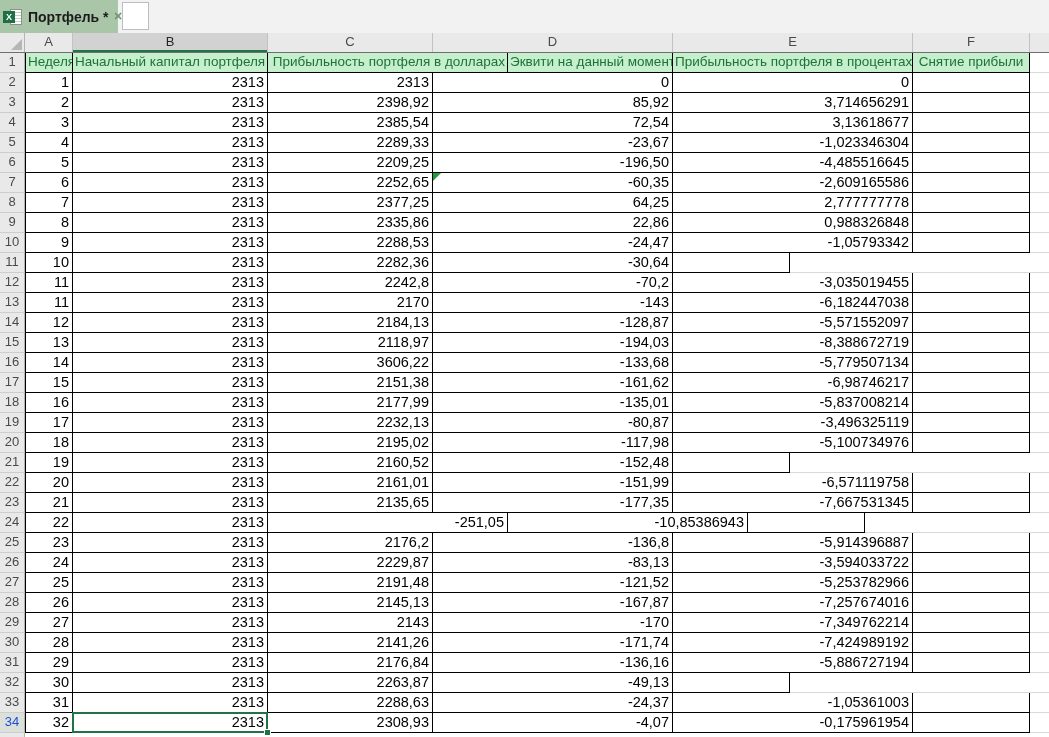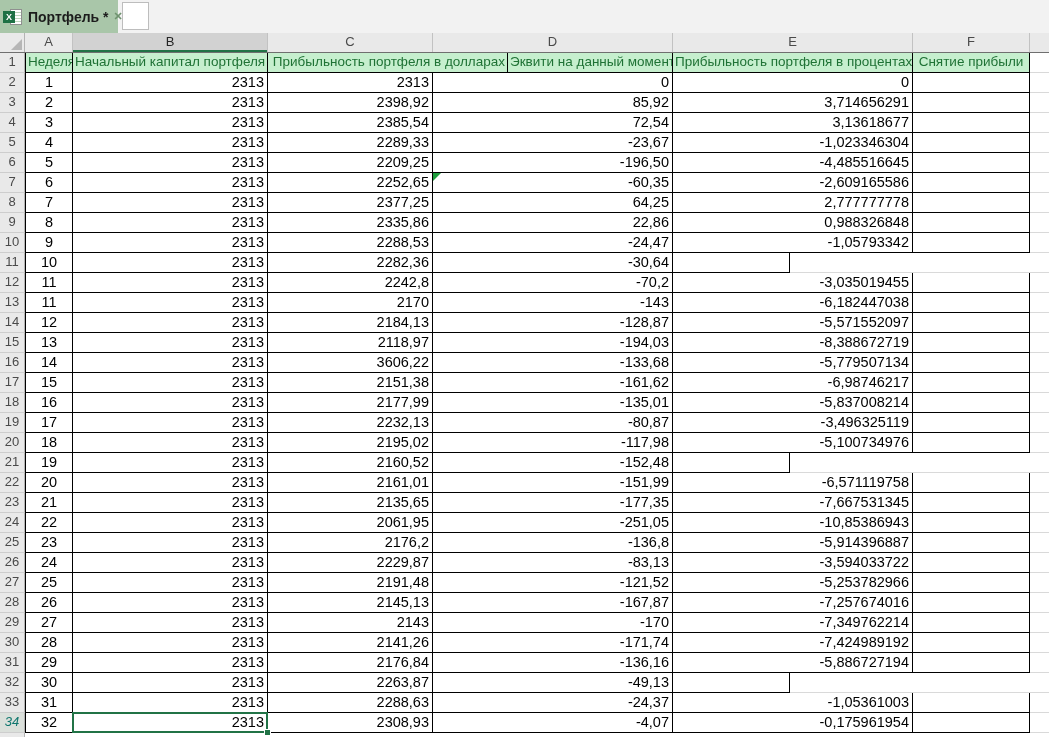--- a/index.html
+++ b/index.html
@@ -26,24 +26,24 @@
   .colhdr { border-right:1px solid #c2c2c2; font-size:13px; color:#4a4a4a; text-align:center; line-height:18px; }
   .colhdr.selcol { background:#d2d2d2; box-shadow:inset 0 -2px 0 #217346; color:#262626; }
   .c0 { width:48px; } .c1 { width:195px; } .c2 { width:165px; }
   .c3 { width:240px; } .c4 { width:240px; } .c5 { width:117px; }
   .cg { flex:1; border-right:none; }
 
   
   .row { display:flex; height:20px; }
   .rowhdr { width:25px; background:#e9e9e9; border-right:1px solid #b3b3b3; border-bottom:1px solid #cdcdcd;
             font-size:13px; color:#4a4a4a; text-align:center; line-height:18px; }
-  .rowhdr.selrow { background:#dbe0db; color:#0f766e;font-style:italic; }
+  .rowhdr.selrow { background:#dbe0db; color:#1d4ed8; }
   .cell { border-right:1px solid #000; border-bottom:1px solid #000; font-size:14.5px; line-height:18px;
           color:#000; padding:0 3px; white-space:nowrap; position:relative; }
-  .cell.c0 { border-left:1px solid #000; text-align:center; }
+  .cell.c0 { border-left:1px solid #000; text-align:right; }
   .cell.c1, .cell.c2, .cell.c3, .cell.c4 { text-align:right; }
   .cell.cg { border-right:none; border-bottom:1px solid #d9d9d9; border-left:none; }
   .hdrcell { background:#c6efce; color:#1f7235; font-size:13.5px; text-align:center; padding:0 2px; overflow:hidden; }
 
   
   .cell.sel::after { content:""; position:absolute; left:-1px; top:-1px; right:-1px; bottom:-1px;
                      border:2px solid #217346; pointer-events:none; z-index:4; }
   .handle { position:absolute; right:-4px; bottom:-4px; width:7px; height:7px;
             background:#217346; border:1px solid #fff; z-index:5; }
 
@@ -312,21 +312,20 @@
       <div class="cell c2">2135,65</div>
       <div class="cell c3">-177,35</div>
       <div class="cell c4">-7,667531345</div>
       <div class="cell c5"></div>
       <div class="cell cg"></div>
     </div>
     <div class="row">
       <div class="rowhdr">24</div>
       <div class="cell c0">22</div>
       <div class="cell c1">2313</div>
-      <div class="cell c2">2061,95</div>
       <div class="cell c3">-251,05</div>
       <div class="cell c4">-10,85386943</div>
       <div class="cell c5"></div>
       <div class="cell cg"></div>
     </div>
     <div class="row">
       <div class="rowhdr">25</div>
       <div class="cell c0">23</div>
       <div class="cell c1">2313</div>
       <div class="cell c2">2176,2</div>

